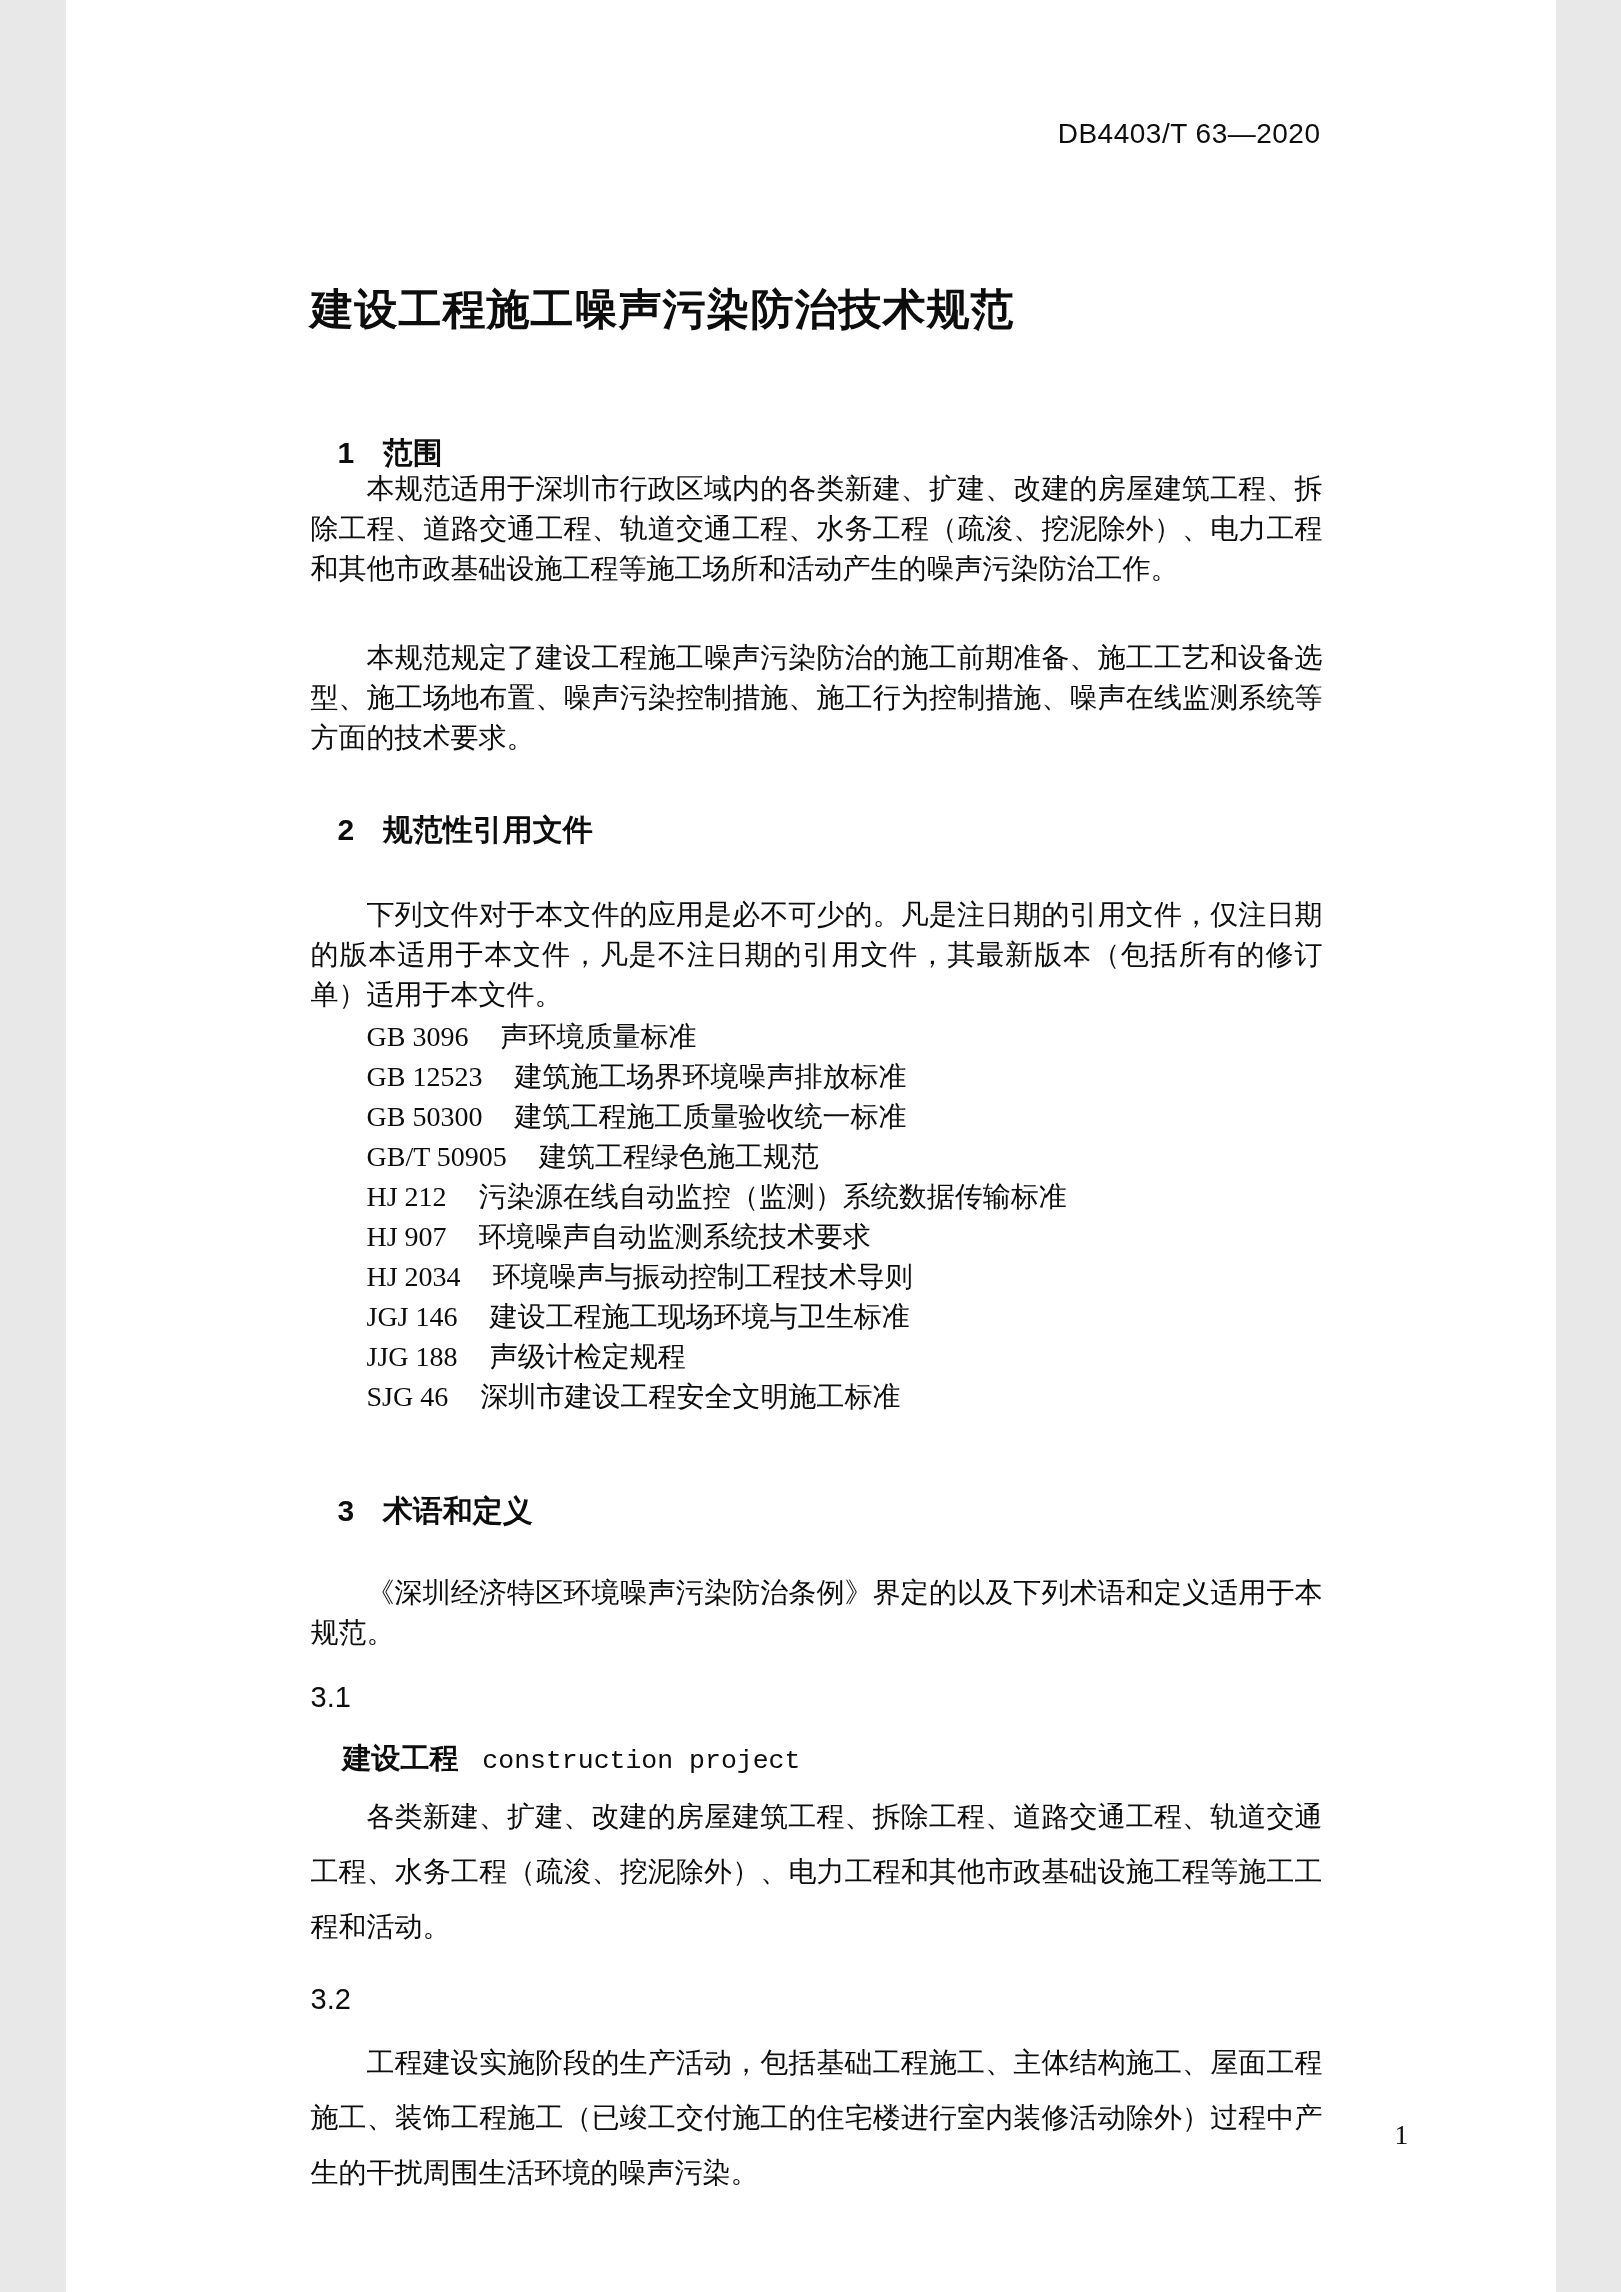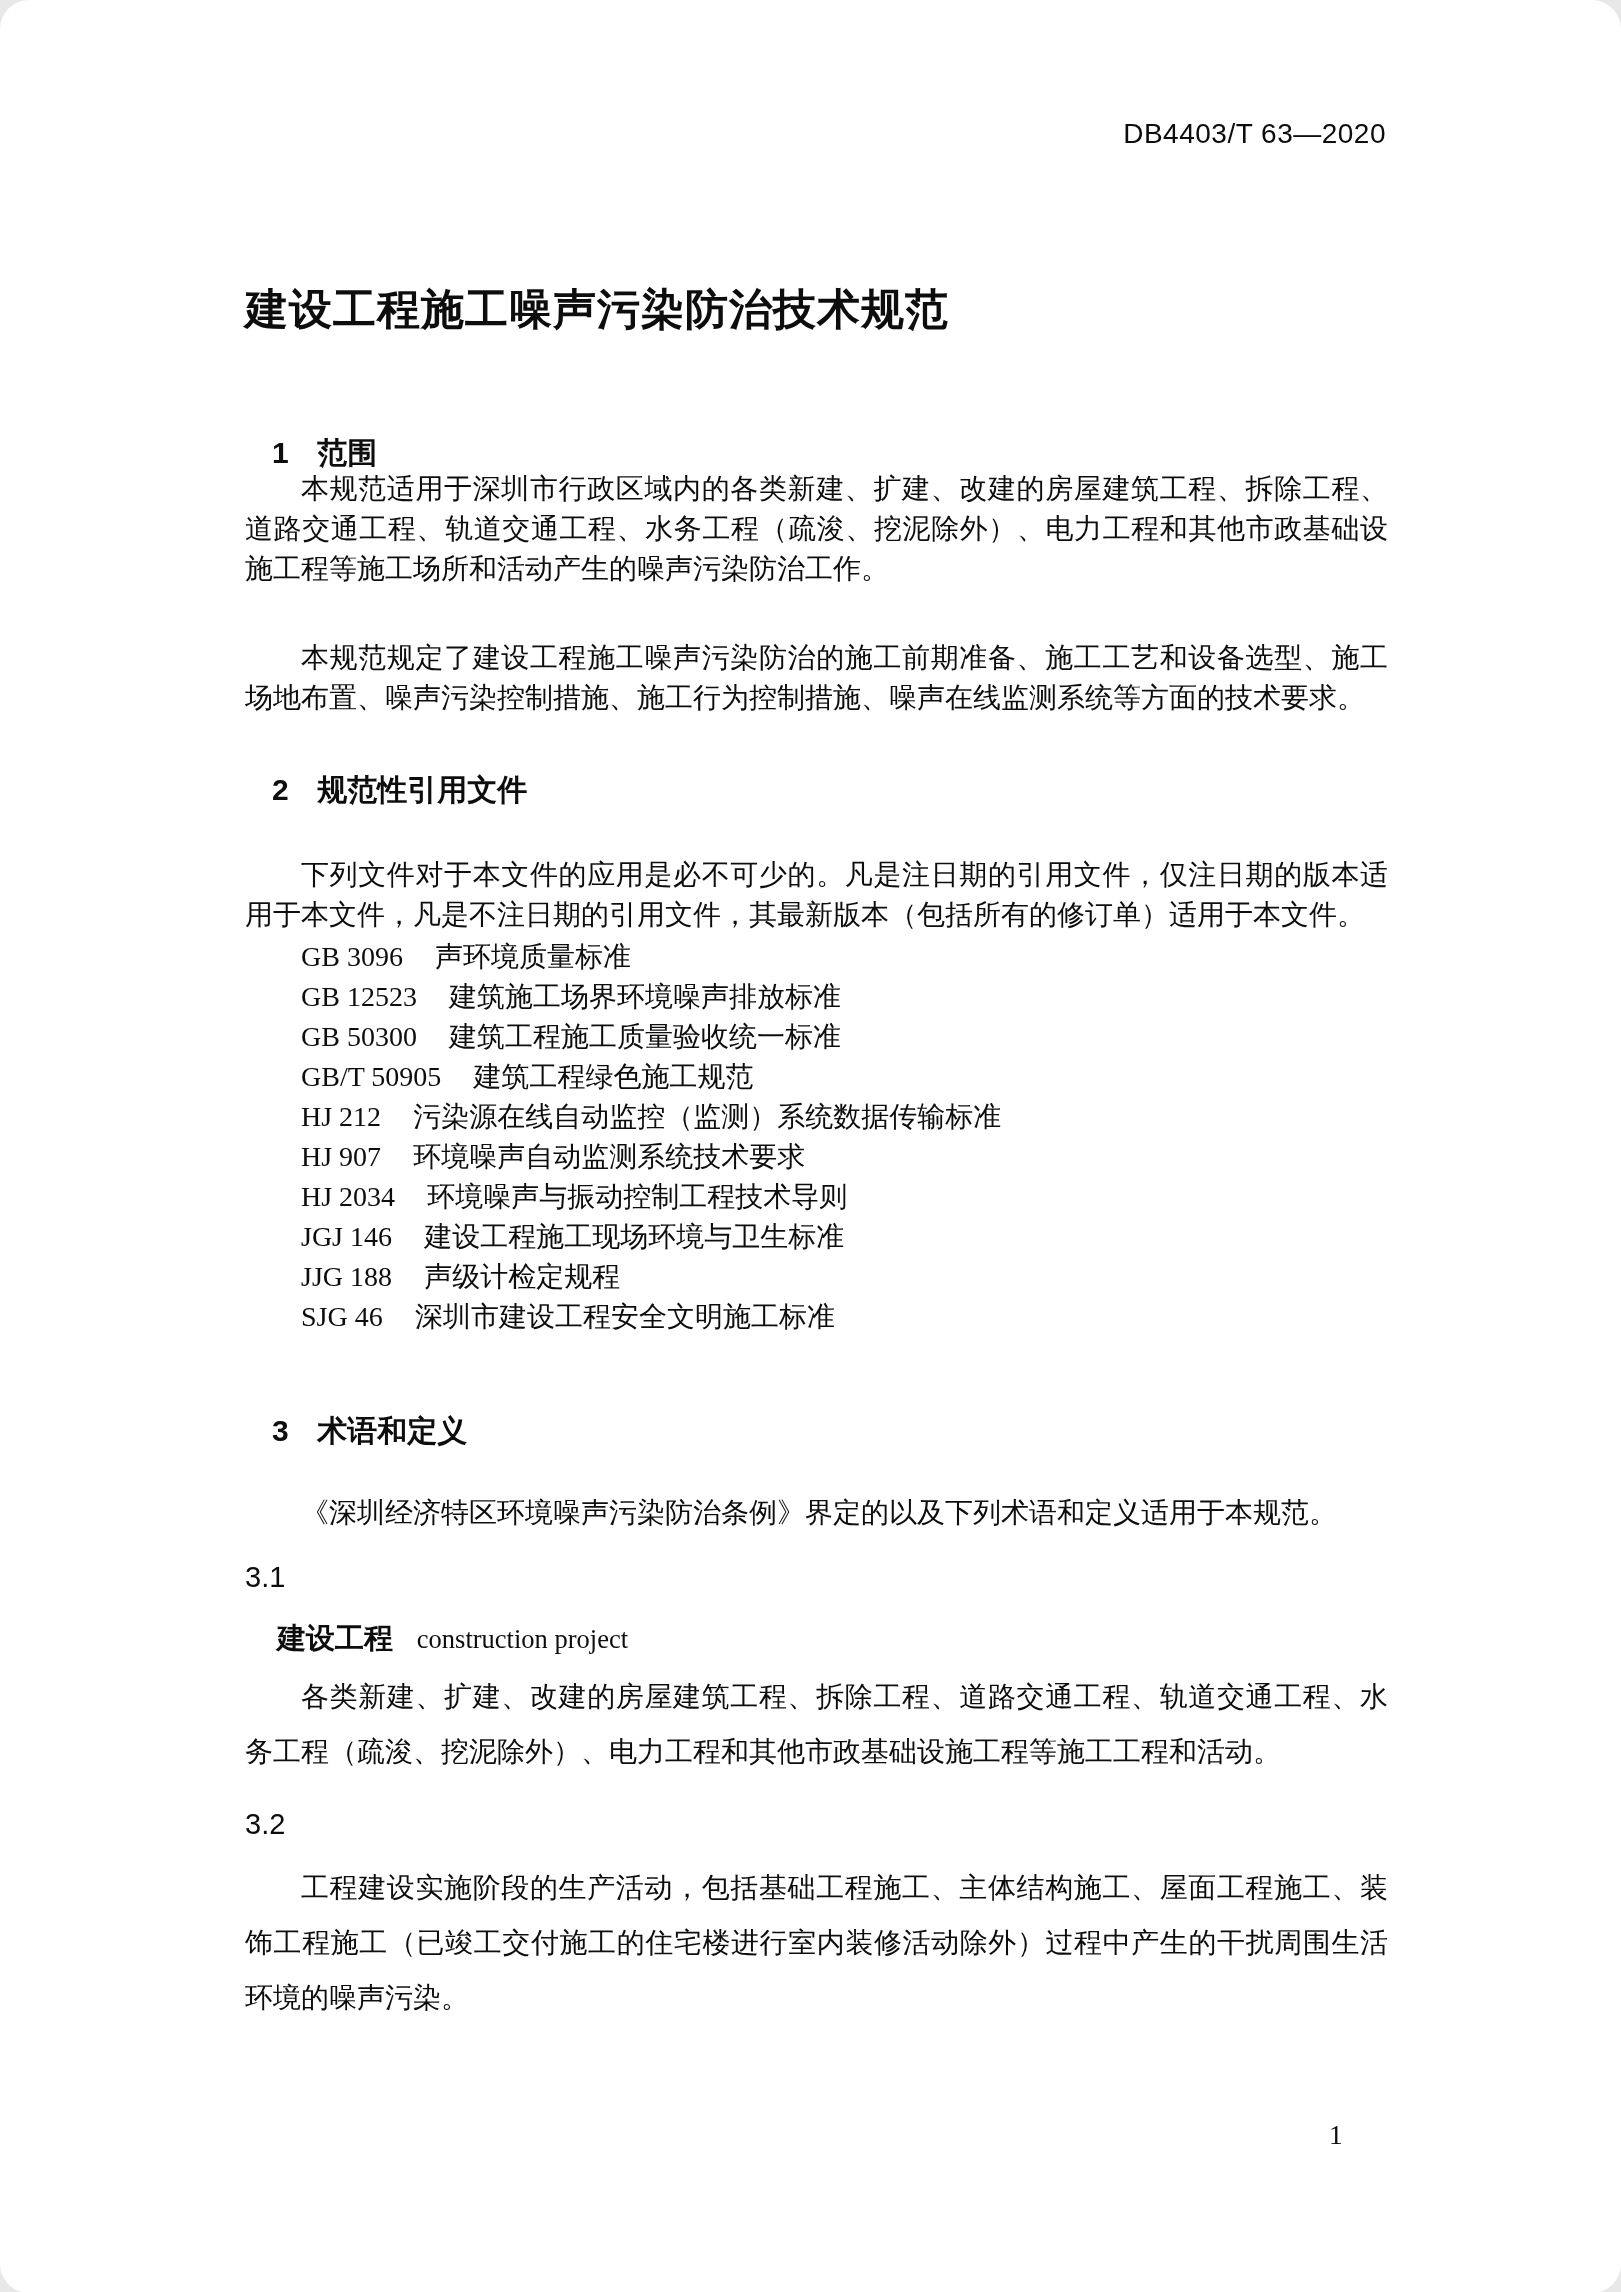--- a/index.html
+++ b/index.html
@@ -1,24 +1,23 @@
 <!DOCTYPE html>
 <html><head>
 <meta charset="utf-8">
 <style>
   html,body { margin:0; padding:0; background:#e8e8e8; }
   .page {
     position:relative;
-    width:1621px; height:2293px;
+    width:1490px; height:2293px;
     margin:0 auto;
     background:#ffffff;
     color:#0d0d0d;
     font-family:"Liberation Serif","DejaVu Serif",serif;
     overflow:hidden;
-    border-radius:29px;
   }
   .doc-code {
     position:absolute; top:118px; right:235px;
     font-family:"Liberation Sans","DejaVu Sans",sans-serif;
     font-size:28px; line-height:31px; letter-spacing:0.5px;
     font-weight:500;
   }
   .content { margin:0 233px 0 245px; }
   .doc-title {
     margin:286px 0 0 0;
@@ -54,21 +53,21 @@
   }
   .c31 { margin-top:26.5px; }
   .c32 { margin-top:28px; }
   .term { margin-top:25.5px; padding-left:2em; line-height:37px; }
   .t32 { margin-top:23.5px; }
   .term-zh {
     font-family:"Liberation Sans","DejaVu Sans",sans-serif;
     font-weight:bold; font-size:29px;
   }
   .term-en {
-    font-family:Liberation Serif, serif;
+    font-family:Liberation Mono, monospace;
     font-size:26.5px; margin-left:0.9em;text-align:center;
   }
   .def {
     margin:7.8px 0 0 0;
     font-size:28px; line-height:55px;
     text-align:justify; text-indent:2em;
   }
   .d32 { margin-top:18.6px; }
   .page-num {
     position:absolute; top:2120px; left:1329px;

